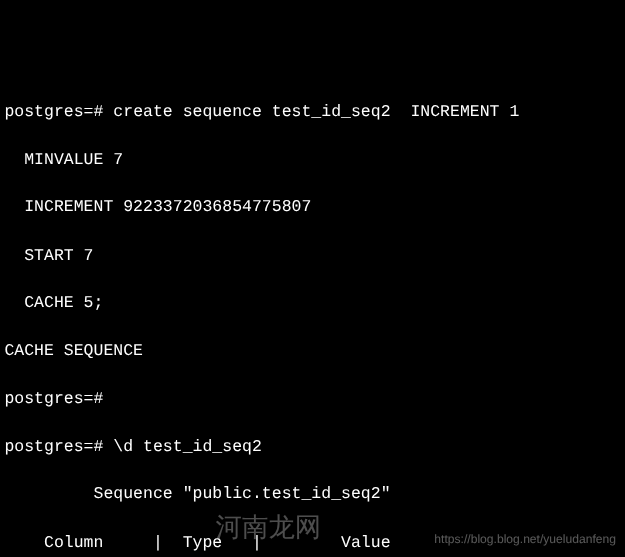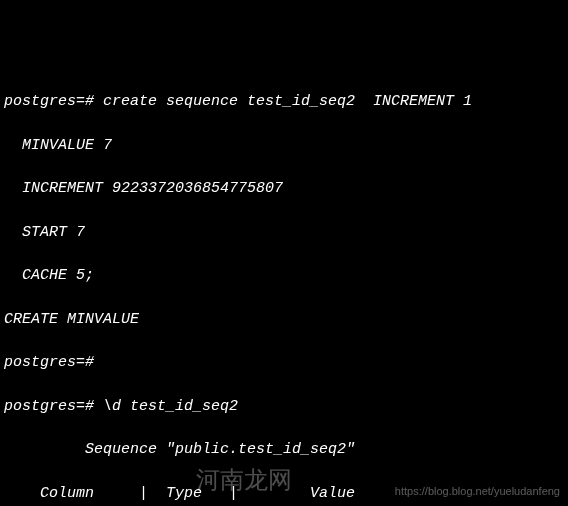--- a/index.html
+++ b/index.html
@@ -15,21 +15,20 @@
       line-height: 1.45;
       width: 568px;
       height: 506px;
       padding: 4px 4px;
       white-space: pre;
       overflow: hidden;
       position: relative;
     }
     .line {
       white-space: pre;
-      font-style: italic;
     }
     .prompt {
       display: inline;
     }
     .watermark {
       position: absolute;
       bottom: 6px;
       right: 8px;
       font-size: 11px;
       color: rgba(255,255,255,0.35);
@@ -47,21 +46,21 @@
 </head>
 <body>
 
 
 
 <div class="line"><span class="prompt">postgres=#</span> <span>create sequence test_id_seq2  INCREMENT 1</span></div>
 <div class="line">  MINVALUE 7</div>
 <div class="line">  INCREMENT 9223372036854775807</div>
 <div class="line">  START 7</div>
 <div class="line">  CACHE 5;</div>
-<div class="line">CREATE MINVALUE</div>
+<div class="line">CACHE SEQUENCE</div>
 <div class="line"><span class="prompt">postgres=#</span> </div>
 <div class="line"><span class="prompt">postgres=#</span> <span>\d test_id_seq2</span></div>
 <div class="line">         Sequence "public.test_id_seq2"</div>
 <div class="line">    Column     |  Type   |        Value        </div>
 
 
 
 
 
 

